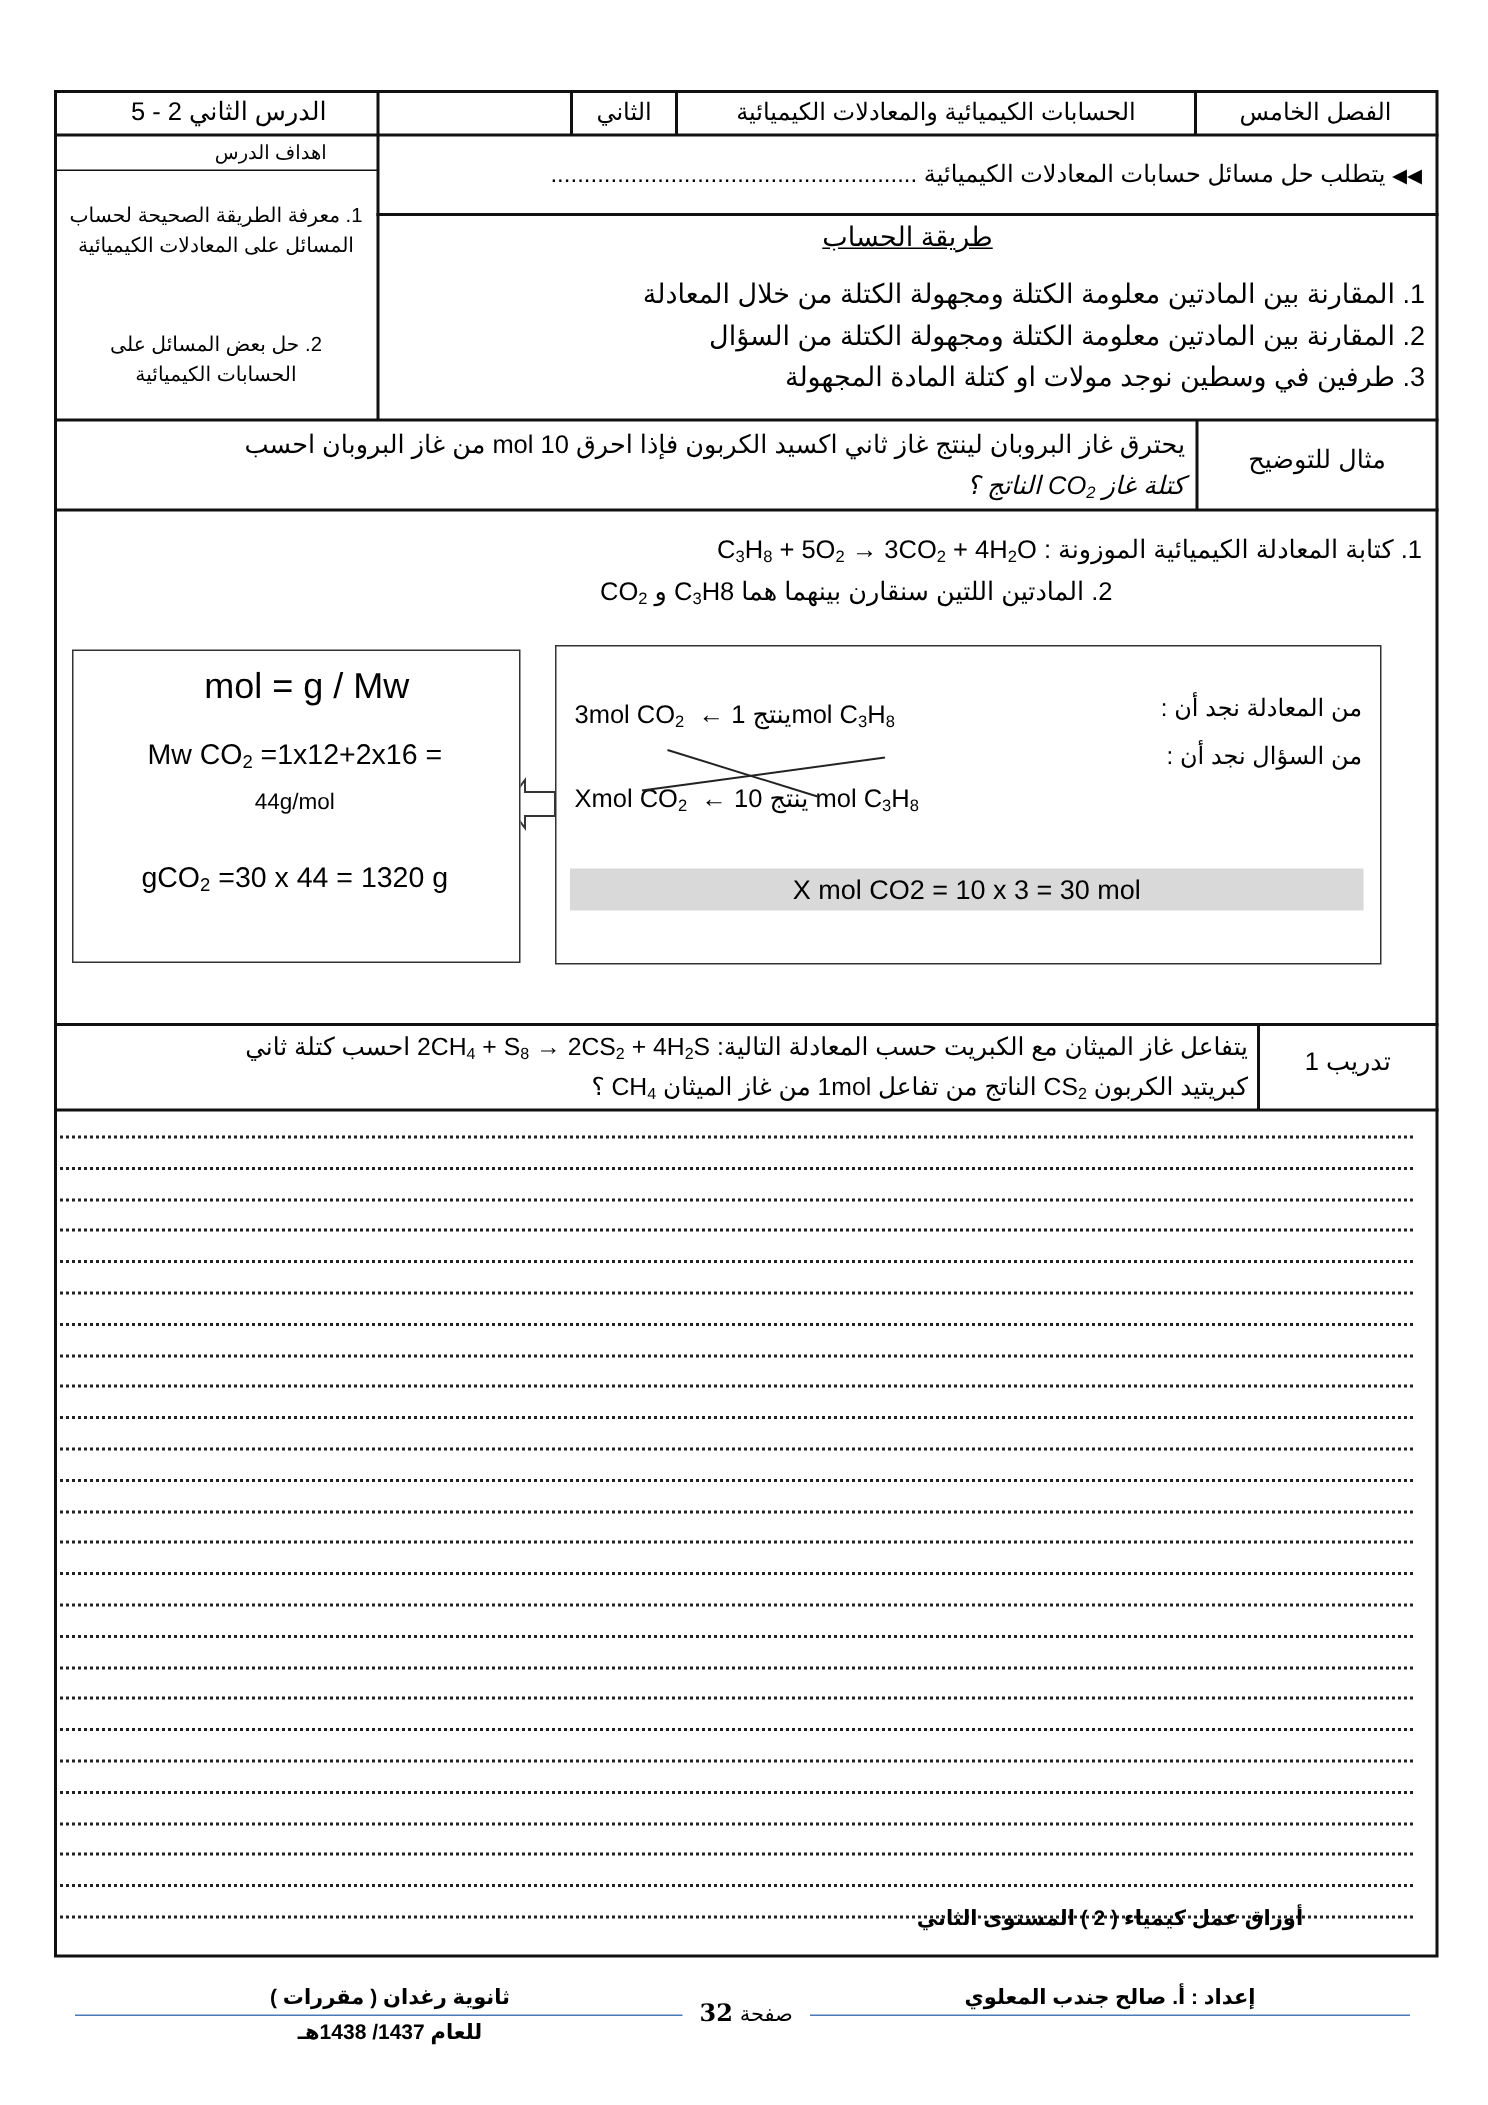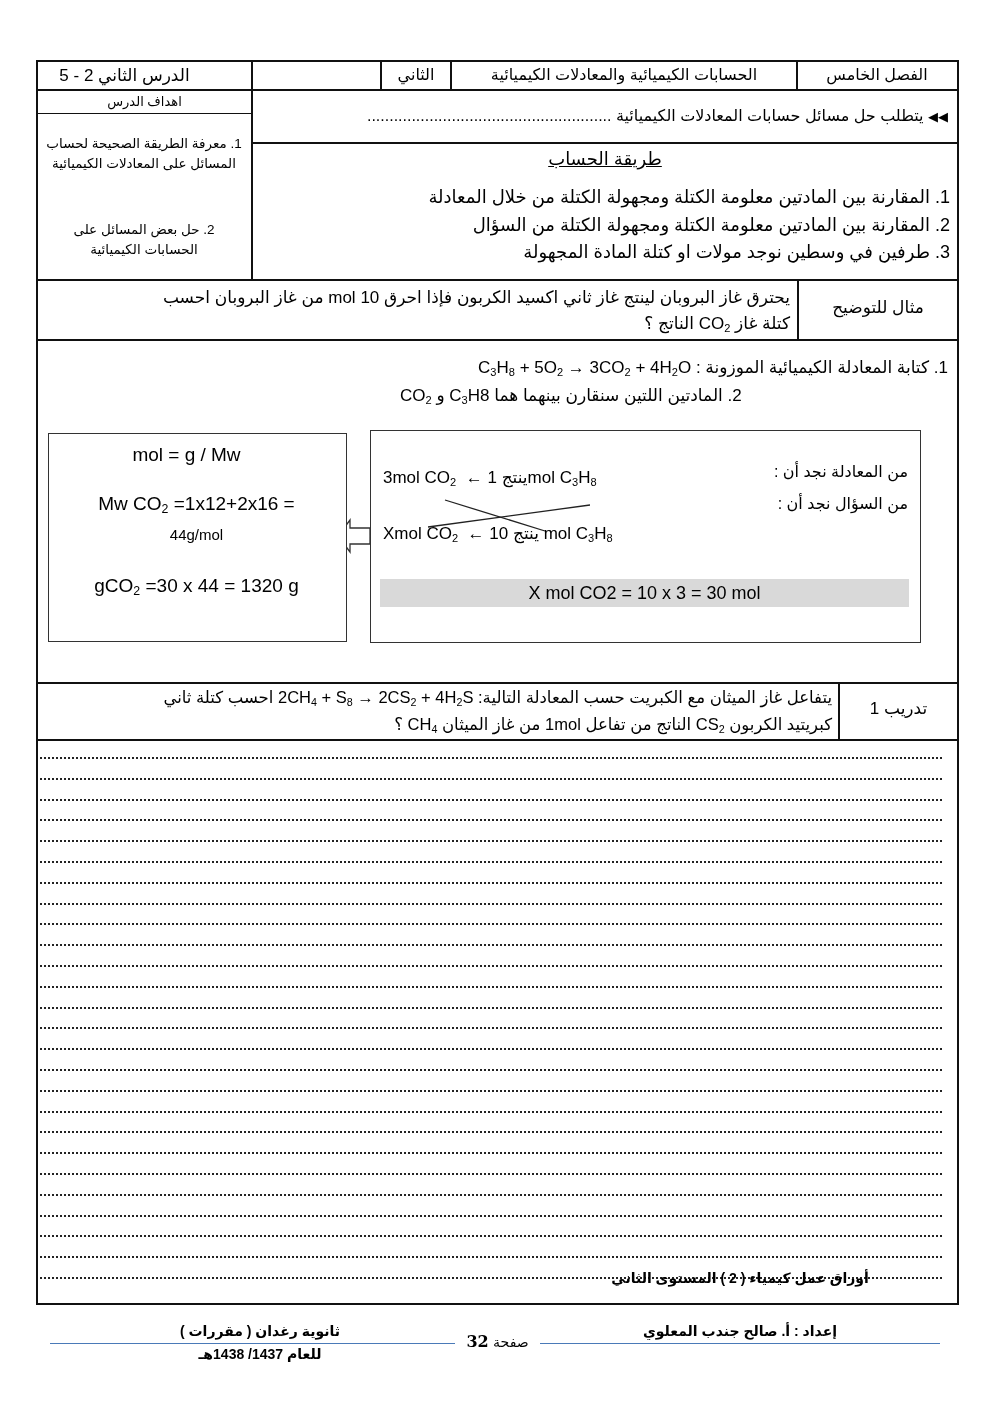--- a/index.html
+++ b/index.html
@@ -32,44 +32,44 @@
 <div class="hline" style="left:36px; top:89px; width:923px;"></div>
 <div class="vline" style="left:796px; top:60px; height:30px;"></div>
 <div class="vline" style="left:450px; top:60px; height:30px;"></div>
 <div class="vline" style="left:380px; top:60px; height:30px;"></div>
 <div class="vline" style="left:251px; top:60px; height:220px;"></div>
 
 <div class="cell-text rtl center" style="left:798px; top:65px; width:158px;">الفصل الخامس</div>
 <div class="cell-text rtl center" style="left:452px; top:65px; width:344px;">الحسابات الكيميائية والمعادلات الكيميائية</div>
 <div class="cell-text rtl center" style="left:382px; top:65px; width:68px;">الثاني</div>
 <div class="cell-text" style="left:253px; top:62px; width:127px; height:26px;"></div>
-<div class="cell-text rtl center" style="left:38px; top:65px; width:173px; font-size:17px;">الدرس الثاني 2 - 5</div>
+<div class="cell-text rtl center" style="left:38px; top:65px; width:173px; font-size:17px;padding-left:28px;">الدرس الثاني 2 - 5</div>
 
 <div class="hline thin" style="left:36px; top:113px; width:216px;"></div>
-<div class="cell-text rtl center small" style="left:38px; top:94px; width:213px;">اهداف الدرس</div>
+<div class="cell-text rtl center small" style="left:38px; top:94px; width:213px;padding-left:36px;">اهداف الدرس</div>
 <div class="abs rtl center" style="left:46px; top:134px; width:196px; font-size:13.5px; line-height:20px;">1. معرفة الطريقة الصحيحة لحساب المسائل على المعادلات الكيميائية</div>
 <div class="abs rtl center" style="left:56px; top:220px; width:176px; font-size:13.5px; line-height:20px;">2. حل بعض المسائل على الحسابات الكيميائية</div>
 
 <div class="hline" style="left:251px; top:142px; width:708px;"></div>
 <div class="cell-text rtl" style="left:260px; top:106px; width:688px; text-align:right;">
   <span style="font-size:13px;">◀◀</span>
   <span>يتطلب حل مسائل حسابات المعادلات الكيميائية .......................................................</span>
 </div>
 
 <div class="cell-text rtl center" style="left:520px; top:148px; width:170px; font-size:18px; text-decoration:underline;">طريقة الحساب</div>
 <div class="cell-text rtl" style="left:260px; top:186px; width:690px; font-size:18px; text-align:right;">1. المقارنة بين المادتين معلومة الكتلة ومجهولة الكتلة من خلال المعادلة</div>
 <div class="cell-text rtl" style="left:260px; top:214px; width:690px; font-size:18px; text-align:right;">2. المقارنة بين المادتين معلومة الكتلة ومجهولة الكتلة من السؤال</div>
 <div class="cell-text rtl" style="left:260px; top:241px; width:690px; font-size:18px; text-align:right;">3. طرفين في وسطين نوجد مولات او كتلة المادة المجهولة</div>
 
 <div class="hline" style="left:36px; top:279px; width:923px;"></div>
 <div class="hline" style="left:36px; top:339px; width:923px;"></div>
 <div class="vline" style="left:797px; top:280px; height:60px;"></div>
 <div class="cell-text rtl center" style="left:799px; top:297px; width:158px; font-size:17px;">مثال للتوضيح</div>
 <div class="cell-text rtl" style="left:50px; top:287px; width:740px; font-size:17px; text-align:right;">يحترق غاز البروبان لينتج غاز ثاني اكسيد الكربون فإذا احرق 10 mol من غاز البروبان احسب</div>
-<div class="cell-text rtl" style="left:50px; top:313px; width:740px; font-size:17px; text-align:right;"><span>كتلة غاز CO</span><sub>2</sub><span> الناتج ؟</span></div>
+<div class="cell-text rtl" style="left:50px; top:313px; width:740px; font-size:17px; text-align:right;font-style:italic;"><span>كتلة غاز CO</span><sub>2</sub><span> الناتج ؟</span></div>
 
 <div class="cell-text rtl" style="left:400px; top:357px; width:548px; font-size:17px; text-align:right;">
   <span>1. كتابة المعادلة الكيميائية الموزونة :</span>
   <span class="ltr" style="unicode-bidi:embed;">C<sub>3</sub>H<sub>8</sub> + 5O<sub>2</sub> → 3CO<sub>2</sub> + 4H<sub>2</sub>O</span>
 </div>
 <div class="cell-text rtl" style="left:400px; top:385px; width:548px; font-size:17px; text-align:left;">
   <span>2. المادتين اللتين سنقارن بينهما هما</span>
   <span>C<sub>3</sub>H8 و CO<sub>2</sub></span>
 </div>
 
@@ -86,21 +86,21 @@
   <line x1="75" y1="70" x2="175" y2="101" stroke="#222" stroke-width="1.3"></line>
   <line x1="58" y1="97" x2="220" y2="75" stroke="#222" stroke-width="1.3"></line>
 </svg>
 <div class="abs center" style="left:380px; top:579px; width:529px; height:28px; background:#d9d9d9; font-size:18px; line-height:28px;">X mol CO2 = 10 x 3 = 30 mol</div>
 
 <svg class="abs" style="left:336px; top:518px;" width="36" height="36">
   <polygon points="34,10 14,10 14,2 2,18 14,34 14,26 34,26" fill="#fff" stroke="#333" stroke-width="1.3"></polygon>
 </svg>
 
 <div class="box" style="left:48px; top:433px; width:297px; height:207px;"></div>
-<div class="cell-text center" style="left:38px; top:444px; width:297px; font-size:19px;">mol = g / Mw</div>
+<div class="cell-text center" style="left:56px; top:444px; width:297px; font-size:24px;">mol = g / Mw</div>
 <div class="cell-text center" style="left:48px; top:493px; width:297px; font-size:19px;">Mw CO<sub>2</sub> =1x12+2x16 =</div>
 <div class="cell-text center" style="left:48px; top:526px; width:297px; font-size:15px;">44g/mol</div>
 <div class="cell-text center" style="left:48px; top:575px; width:297px; font-size:19px;">gCO<sub>2</sub> =30 x 44 = 1320 g</div>
 
 <div class="hline" style="left:36px; top:682px; width:923px;"></div>
 <div class="hline" style="left:36px; top:739px; width:923px;"></div>
 <div class="vline" style="left:838px; top:683px; height:57px;"></div>
 <div class="cell-text rtl center" style="left:840px; top:698px; width:117px; font-size:17px;">تدريب 1</div>
 <div class="cell-text rtl" style="left:50px; top:688px; width:782px; font-size:16.5px; text-align:right;">
   يتفاعل غاز الميثان مع الكبريت حسب المعادلة التالية: <span class="ltr" style="unicode-bidi:embed;">2CH<sub>4</sub> + S<sub>8</sub> → 2CS<sub>2</sub> + 4H<sub>2</sub>S</span> احسب كتلة ثاني

